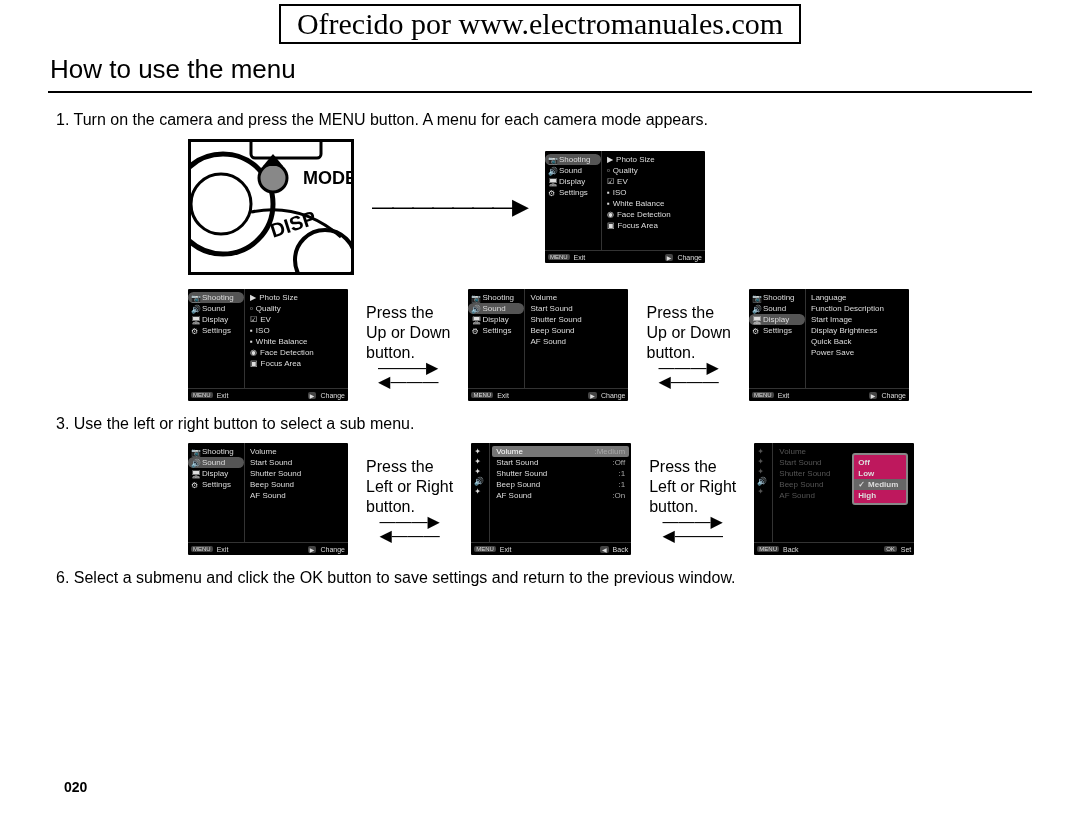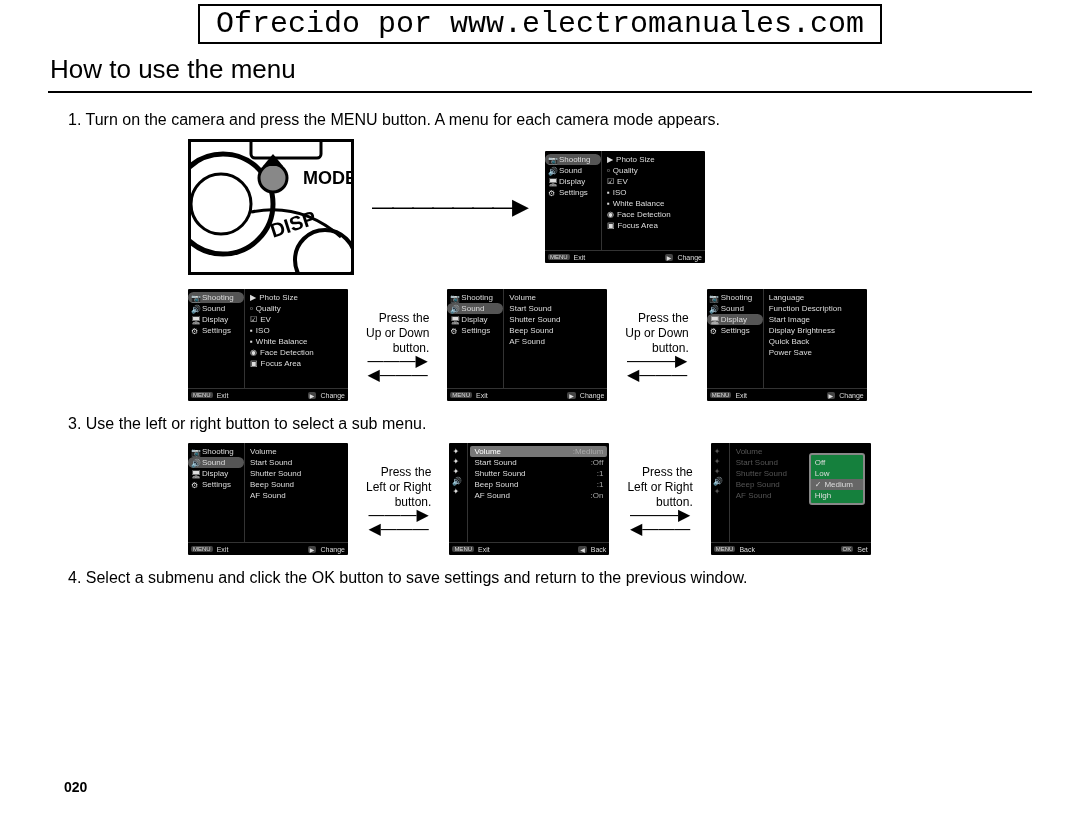--- a/index.html
+++ b/index.html
@@ -1,41 +1,41 @@
 <!DOCTYPE html>
 <html><head>
 <meta charset="utf-8">
 <style>
   html,body{margin:0;padding:0;background:#fff;font-family:Arial,Helvetica,sans-serif;color:#000;}
   .page{width:1080px;height:815px;position:relative;box-sizing:border-box;padding:0 48px 0 48px;}
-  .watermark{display:block;text-align:center;font-family:Liberation Mono, monospace;font-size:30px;border:2px solid #000;padding:1px 16px;margin:4px auto 10px auto;width:fit-content;}
+  .watermark{display:block;text-align:center;font-family:Liberation Serif, serif;font-size:30px;border:2px solid #000;padding:1px 16px;margin:4px auto 10px auto;width:fit-content;}
   .title{font-size:26px;font-weight:normal;margin:0 0 6px 2px;}
   .rule{border:0;border-top:2px solid #000;margin:4px 0 18px 0;}
-  .step{font-size:16px;margin:6px 0 10px 20px;}
+  .step{font-size:16px;margin:6px 0 10px 8px;}
   .figrow{display:flex;align-items:center;gap:18px;margin:6px 0 14px 0;justify-content:flex-start;padding-left:140px;}
   .arrow-long{font-size:22px;letter-spacing:-2px;}
-  .cap{font-size:12px;text-align:right;line-height:1.25;}
+  .cap{font-size:16px;text-align:left;line-height:1.25;}
   .pagenum{font-size:14px;font-weight:bold;position:absolute;left:64px;bottom:24px;}
   
   .cam{width:160px;height:130px;border:3px solid #000;position:relative;overflow:hidden;}
   .cam svg{width:100%;height:100%;}
   
   .scr{width:160px;height:112px;background:#000;color:#ddd;font-size:8px;border-radius:1px;position:relative;display:flex;flex-direction:column;}
   .scr .body{flex:1;display:flex;}
   .scr .left{width:56px;border-right:1px solid #333;padding:3px 0;}
   .scr .right{flex:1;padding:3px 2px;}
   .scr .row{display:flex;align-items:center;gap:3px;padding:1px 3px;white-space:nowrap;}
   .scr .sel{background:#555;border-radius:6px;}
   .scr .hl{background:#777;color:#fff;border-radius:2px;}
   .scr .foot{height:12px;border-top:1px solid #333;display:flex;align-items:center;font-size:7px;gap:4px;padding:0 3px;}
   .scr .key{background:#444;border-radius:2px;padding:0 2px;font-size:6px;}
   .scr .ic{width:8px;height:8px;display:inline-block;}
   
   .val{color:#aaa;margin-left:40px;}
-  .popup{position:absolute;right:6px;top:10px;width:52px;background:#15803d;border:2px solid #888;border-radius:3px;padding:2px 0;}
+  .popup{position:absolute;right:6px;top:10px;width:52px;background:#be185d;border:2px solid #888;border-radius:3px;padding:2px 0;font-weight:bold;}
   .popup .row{padding:1px 4px;}
   .popup .sel2{background:#666;}
   .dim{color:#555;}
   .trow{display:flex;justify-content:space-between;padding:1px 4px;white-space:nowrap;}
   .arrowset{display:flex;flex-direction:column;align-items:center;gap:4px;font-size:16px;}
   .arrowset .ar{line-height:0.6;}
 </style>
 </head>
 <body>
 
@@ -473,16 +473,16 @@
       <div class="foot">
           <span class="key">MENU</span>
           <span>Back</span>
           <span style="flex:1"></span>
           <span class="key">OK</span>
           <span>Set</span>
         </div>
     </div>
   </div>
 
-  <div class="step">4. Select a submenu and click the OK button to save settings and return to the previous window.</div>
+  <div class="step">6. Select a submenu and click the OK button to save settings and return to the previous window.</div>
 
   <div class="pagenum">020</div>
 </div>
 
 </body></html>

